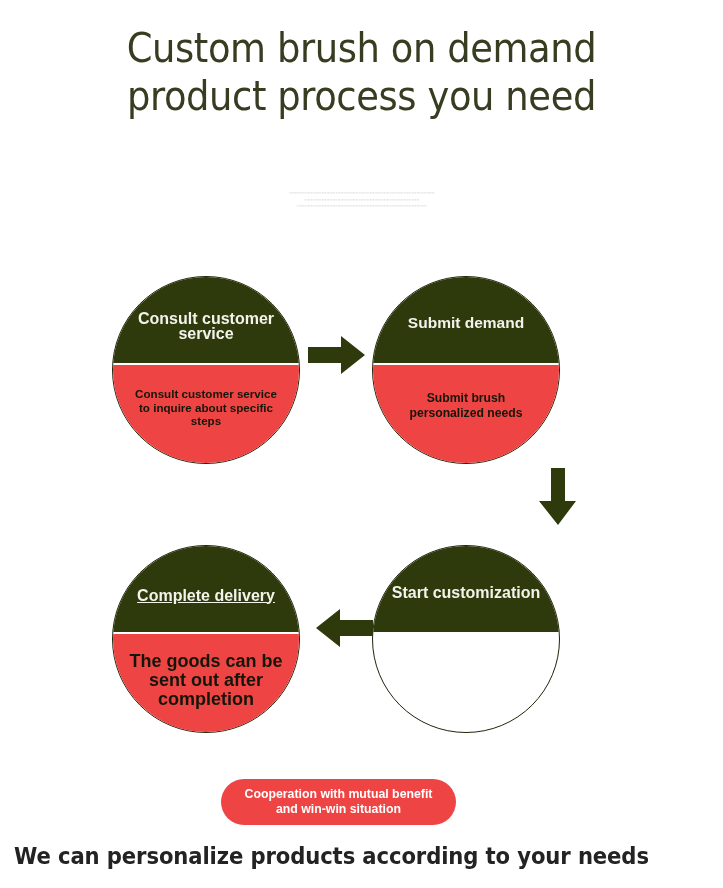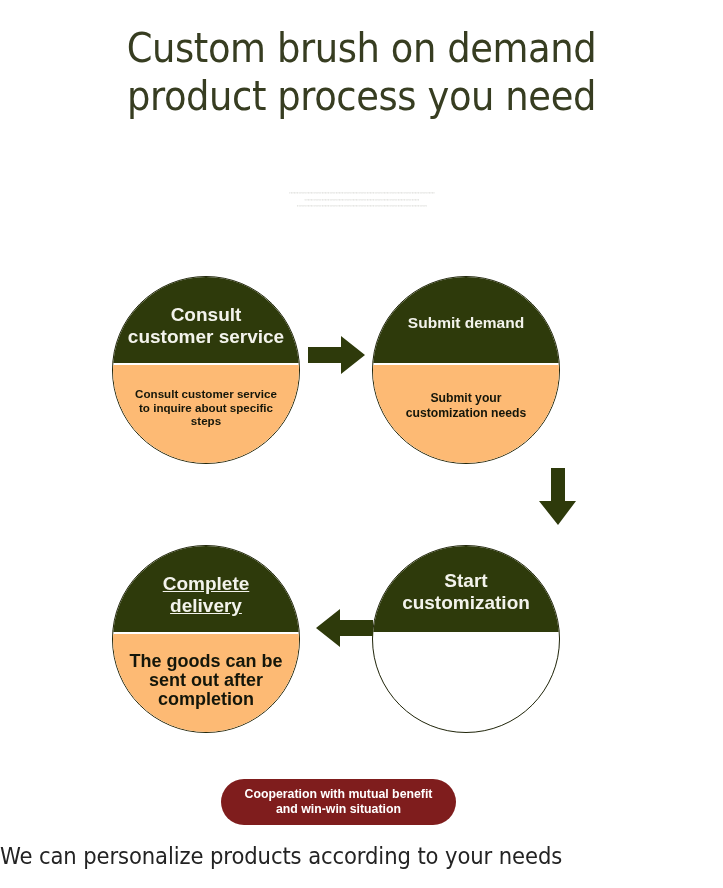--- a/index.html
+++ b/index.html
@@ -83,32 +83,32 @@
     justify-content: center;
     box-sizing: border-box;
     padding: 0 16px 0 16px;
   }
   .node .half-bottom {
     position: absolute;
     left: 0;
     top: 88px;
     width: 100%;
     height: calc(100% - 88px);
-    background: #fdba74;
+    background: #ef4444;
     display: flex;
     align-items: flex-start;
     justify-content: center;
     box-sizing: border-box;
     padding: 22px 16px 0 16px;
   }
   .node .title {
     color: #f3f3ec;
     font-weight: 700;
-    font-size: 19px;
-    line-height: 22px;
+    font-size: 16px;
+    line-height: 15px;
     text-align: center;
     margin-top: 14px;
   }
   .node .desc {
     color: #14160a;
     font-weight: 700;
     font-size: 11.6px;
     line-height: 13.6px;
     text-align: center;
   }
@@ -140,41 +140,42 @@
   #arrow-left  { left: 316px; top: 608px; }
 
   
   .pill {
     position: absolute;
     left: 221px;
     top: 779px;
     width: 235px;
     height: 46px;
     border-radius: 23px;
-    background: #7f1d1d;
+    background: #ef4444;
     display: flex;
     align-items: center;
     justify-content: center;
     text-align: center;
     color: #ffffff;
     font-weight: 700;
     font-size: 12.3px;
     line-height: 15px;
     box-sizing: border-box;
     padding: 0 14px;
   }
 
   
   .footer {
     position: absolute;
     left: 0;
     top: 841px;
     width: 663px;
+    text-align: center;
     color: #232323;
-    font-weight: 400;
+    font-weight: 700;
     font-size: 23.5px;
     line-height: 30px;
     letter-spacing: -0.1px;
     font-family: "DejaVu Sans Condensed", "Liberation Sans", sans-serif;
     font-stretch: condensed;
   }
 </style>
 </head>
 <body>
 
@@ -198,21 +199,21 @@
     <div class="half-bottom">
       <div class="desc">Consult customer service to inquire about specific steps</div>
     </div>
   </div>
 
   <div class="node" id="node-submit">
     <div class="half-top">
       <div class="title">Submit demand</div>
     </div>
     <div class="half-bottom">
-      <div class="desc">Submit your customization needs</div>
+      <div class="desc">Submit brush personalized needs</div>
     </div>
   </div>
 
   <div class="node" id="node-start">
     <div class="half-top">
       <div class="title">Start customization</div>
     </div>
   </div>
 
   <div class="node" id="node-delivery">

